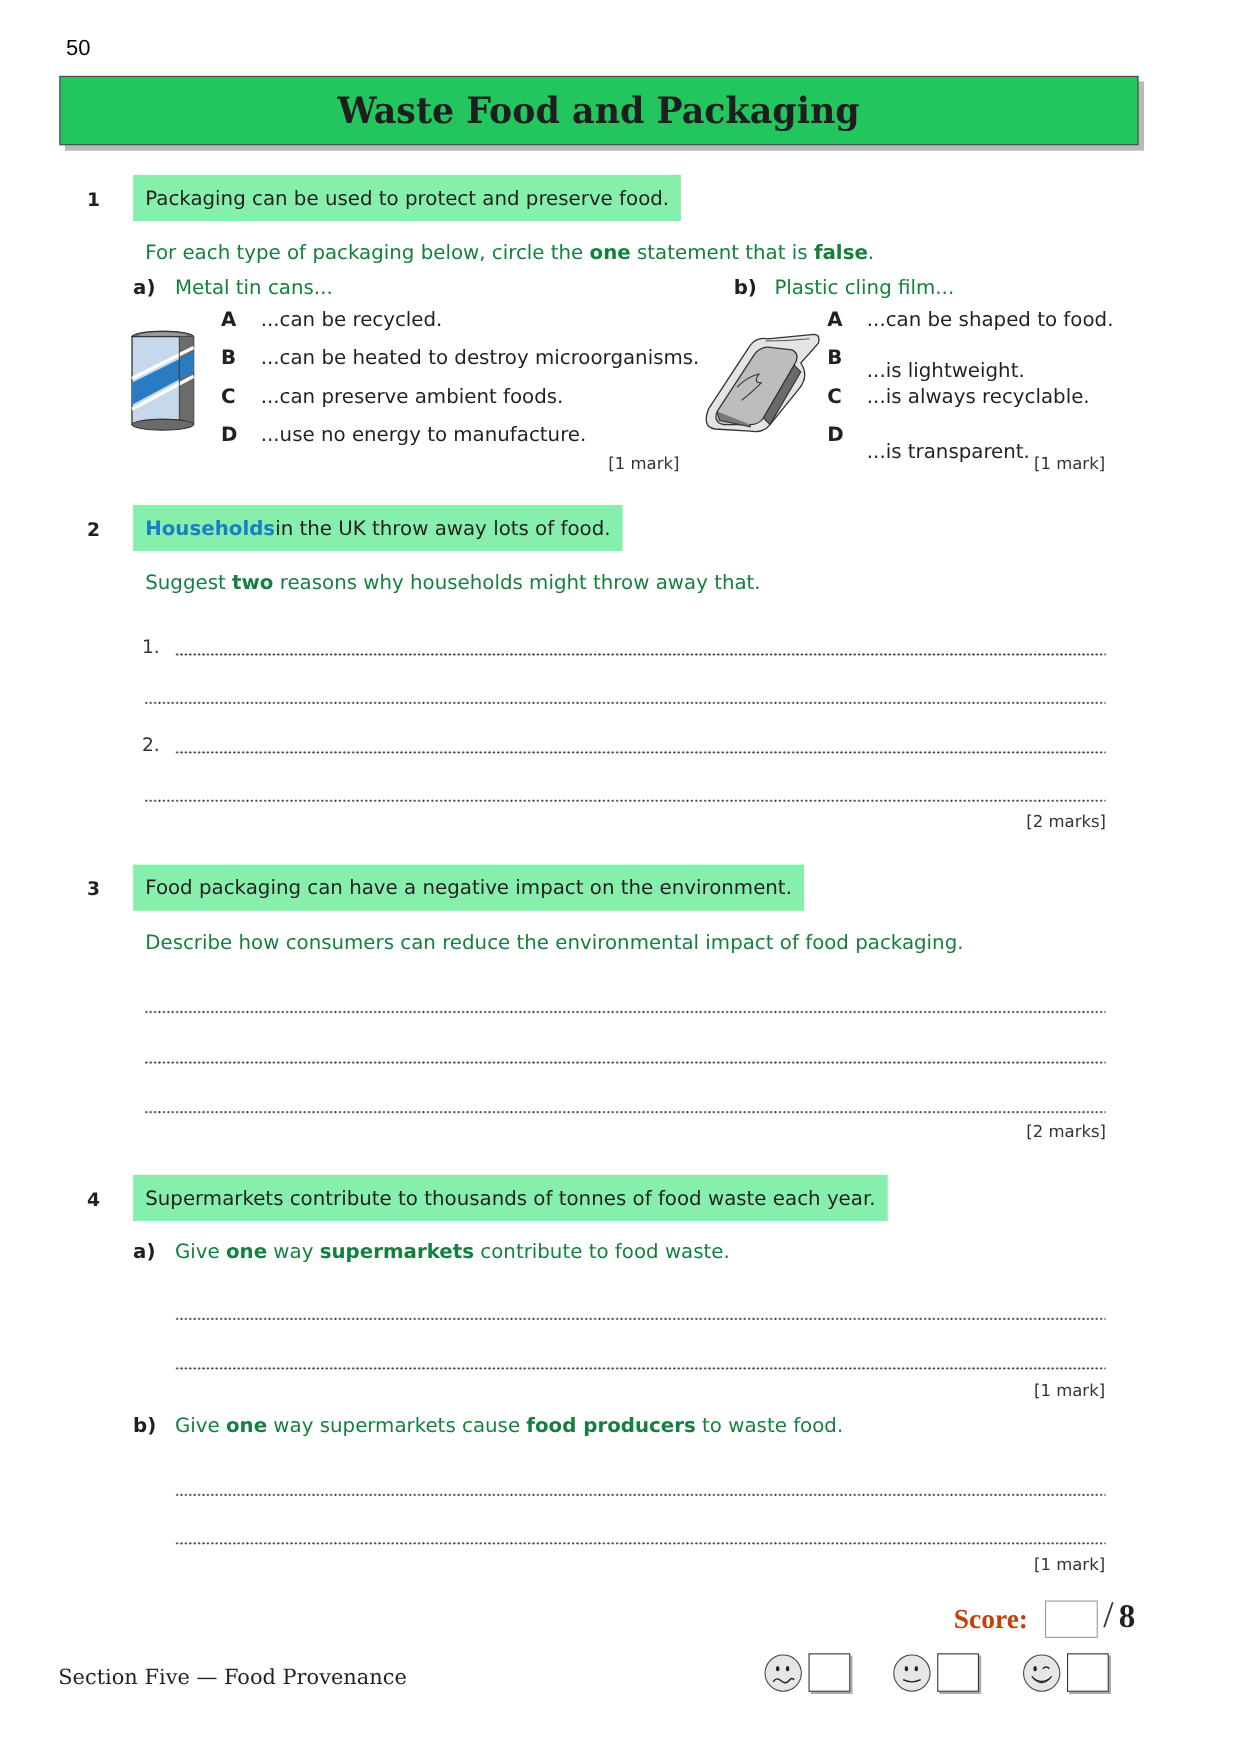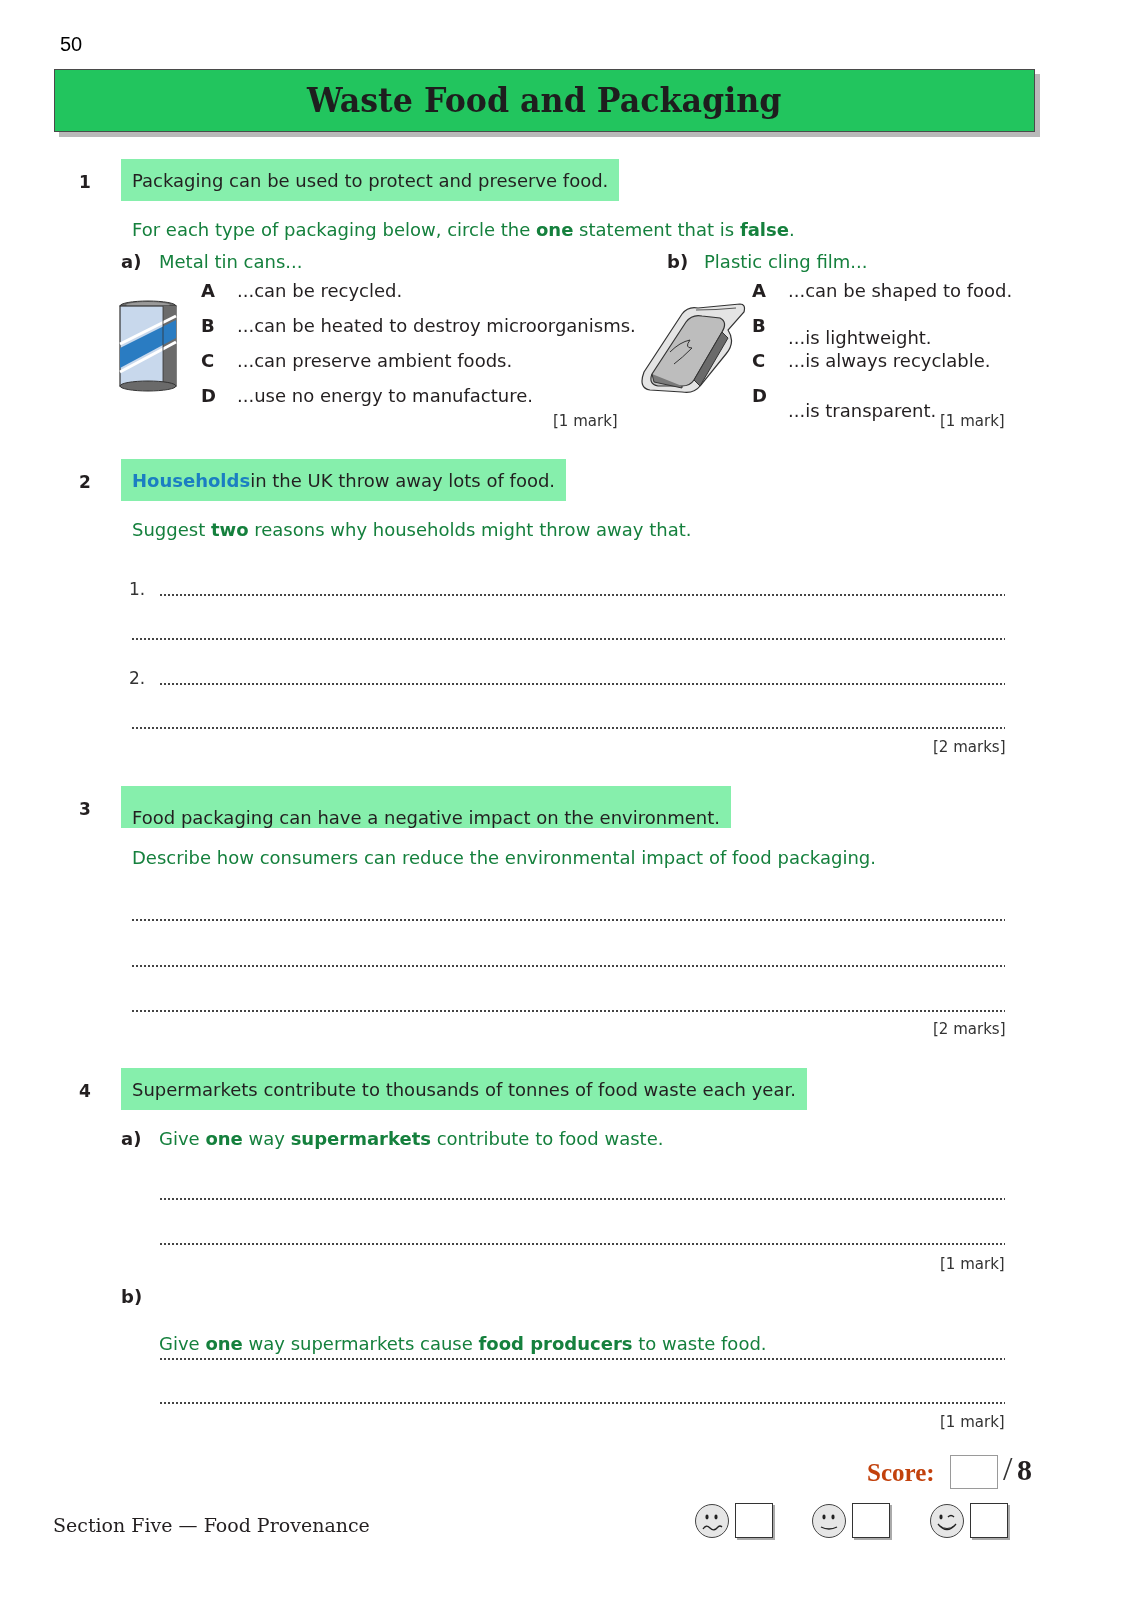--- a/index.html
+++ b/index.html
@@ -125,21 +125,21 @@
 </div>
 <div class="line-num" style="left:129px; top:579px;">1.</div>
 <div class="answer-line" style="left:159px; top:594px; width:846px;"></div>
 <div class="answer-line" style="left:131px; top:638px; width:874px;"></div>
 <div class="line-num" style="left:129px; top:668px;">2.</div>
 <div class="answer-line" style="left:159px; top:683px; width:846px;"></div>
 <div class="answer-line" style="left:131px; top:727px; width:874px;"></div>
 <div class="marks" style="left:933px; top:738px;">[2 marks]</div>
 
 <div class="qnum" style="top:799px;">3</div>
-<div class="qband" style="top:786px;align-items:flex-end;">
+<div class="qband" style="top:786px;">
   <span>Food packaging can have a negative impact on the environment.</span>
 </div>
 <div class="text" style="left:132px; top:847px;">Describe how consumers can reduce the environmental impact of food packaging.</div>
 <div class="answer-line" style="left:131px; top:919px; width:874px;"></div>
 <div class="answer-line" style="left:131px; top:965px; width:874px;"></div>
 <div class="answer-line" style="left:131px; top:1010px; width:874px;"></div>
 <div class="marks" style="left:933px; top:1020px;">[2 marks]</div>
 
 <div class="qnum" style="top:1081px;">4</div>
 <div class="qband" style="top:1068px;">
@@ -148,21 +148,21 @@
 
 <div class="sub-label" style="left:121px; top:1128px;">a)</div>
 <div class="text" style="left:159px; top:1128px;">
   <span>Give </span><b>one</b><span> way </span><b>supermarkets</b><span> contribute to food waste.</span>
 </div>
 <div class="answer-line" style="left:159px; top:1198px; width:846px;"></div>
 <div class="answer-line" style="left:159px; top:1243px; width:846px;"></div>
 <div class="marks" style="left:940px; top:1255px;">[1 mark]</div>
 
 <div class="sub-label" style="left:121px; top:1286px;">b)</div>
-<div class="text" style="left:159px; top:1286px;margin-top:47px;">
+<div class="text" style="left:159px; top:1286px;">
   <span>Give </span><b>one</b><span> way supermarkets cause </span><b>food producers</b><span> to waste food.</span>
 </div>
 <div class="answer-line" style="left:159px; top:1358px; width:846px;"></div>
 <div class="answer-line" style="left:159px; top:1402px; width:846px;"></div>
 <div class="marks" style="left:940px; top:1413px;">[1 mark]</div>
 
 <div class="score-label">Score:</div>
 <div class="score-box"></div>
 <div class="score-slash">/</div>
 <div class="score-total">8</div>

